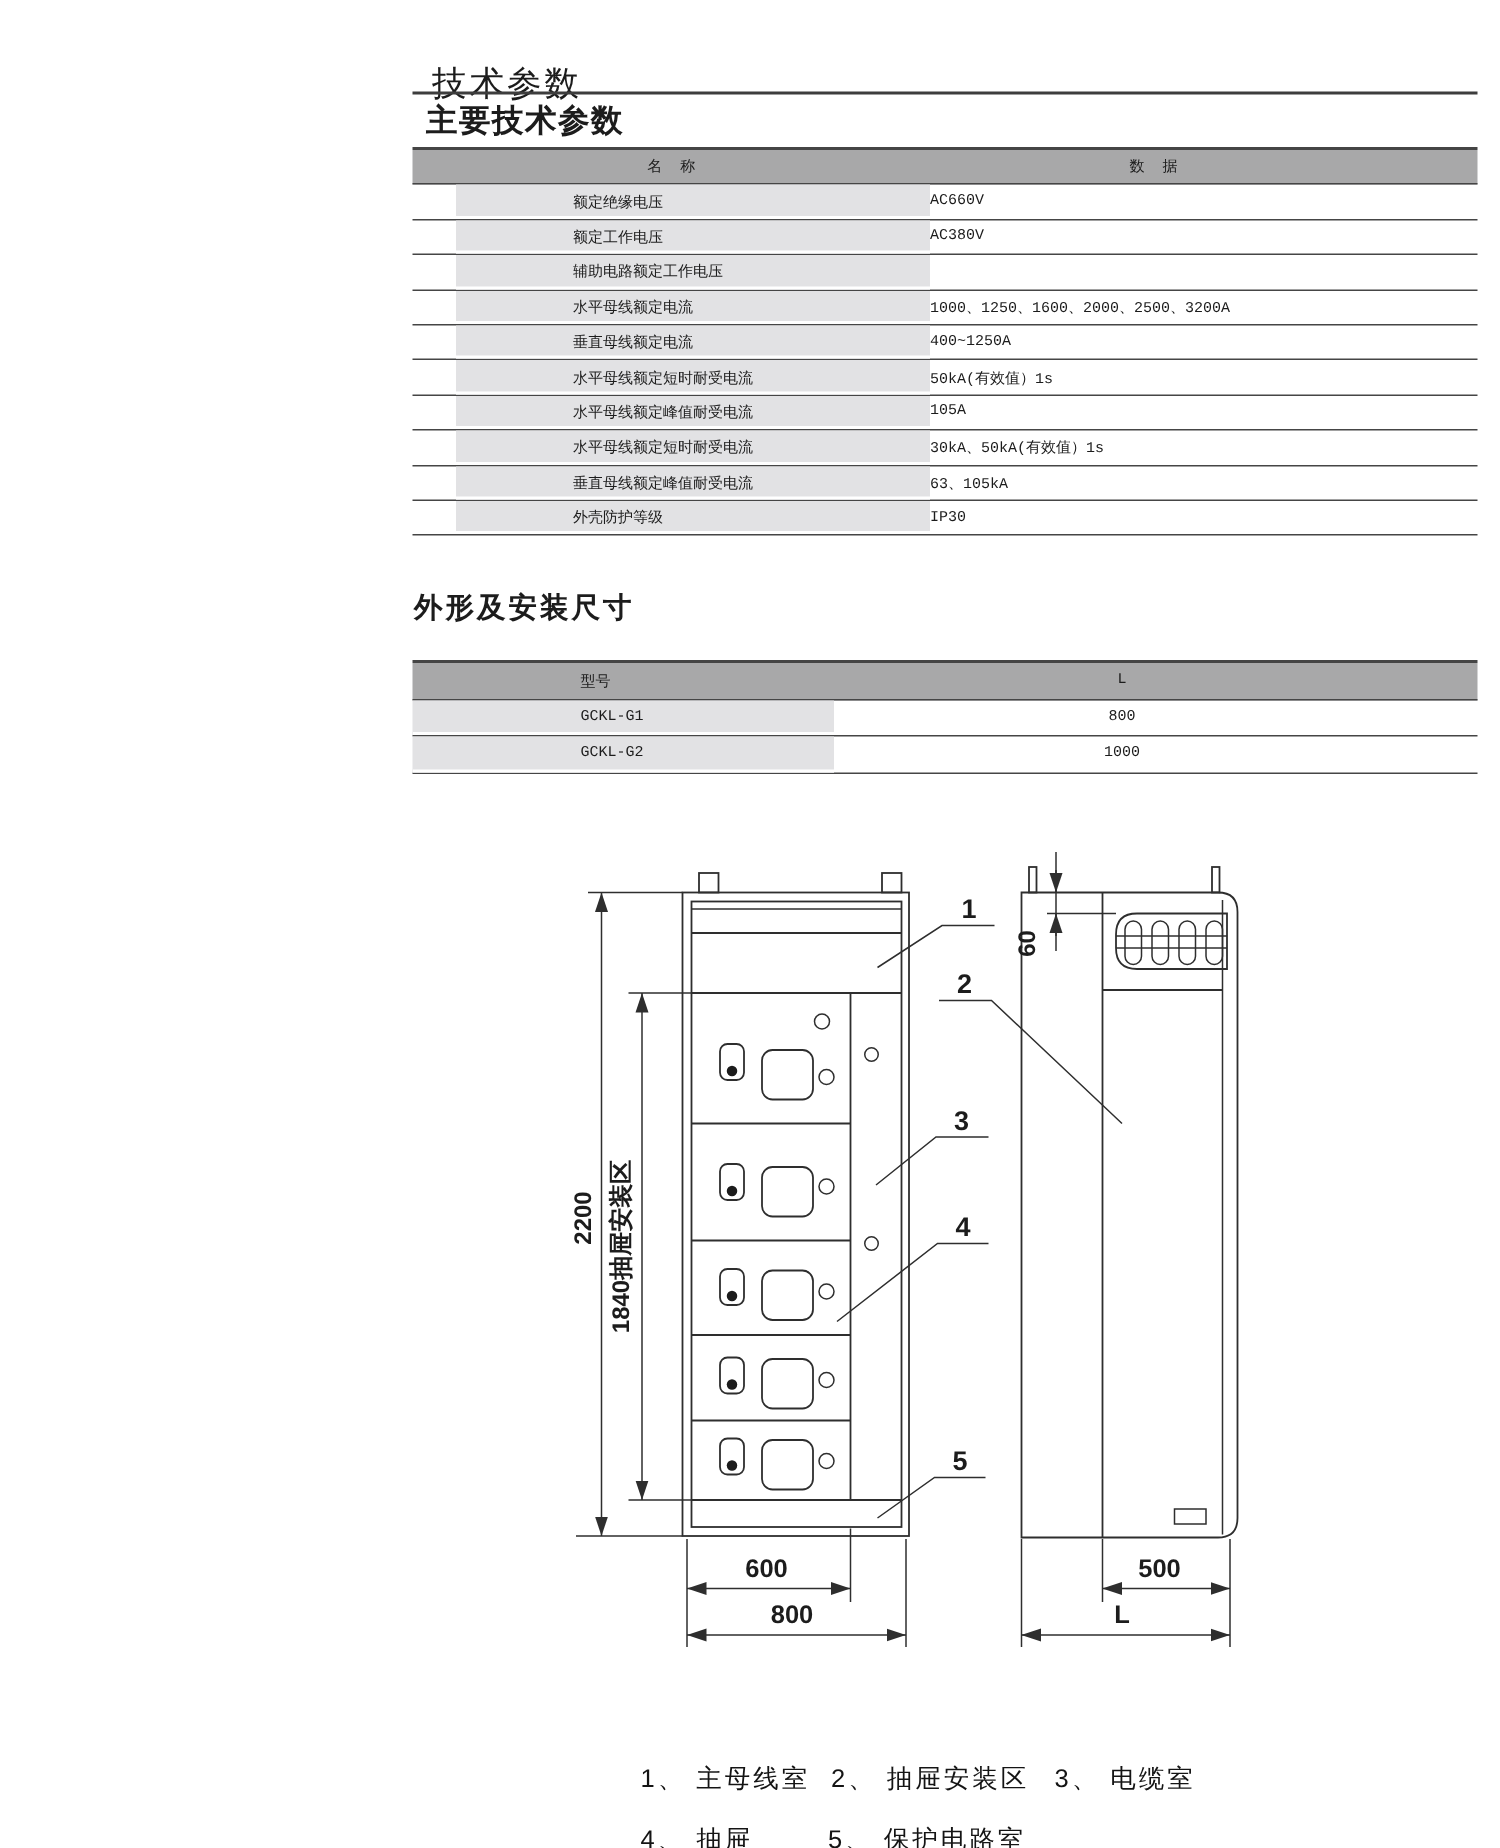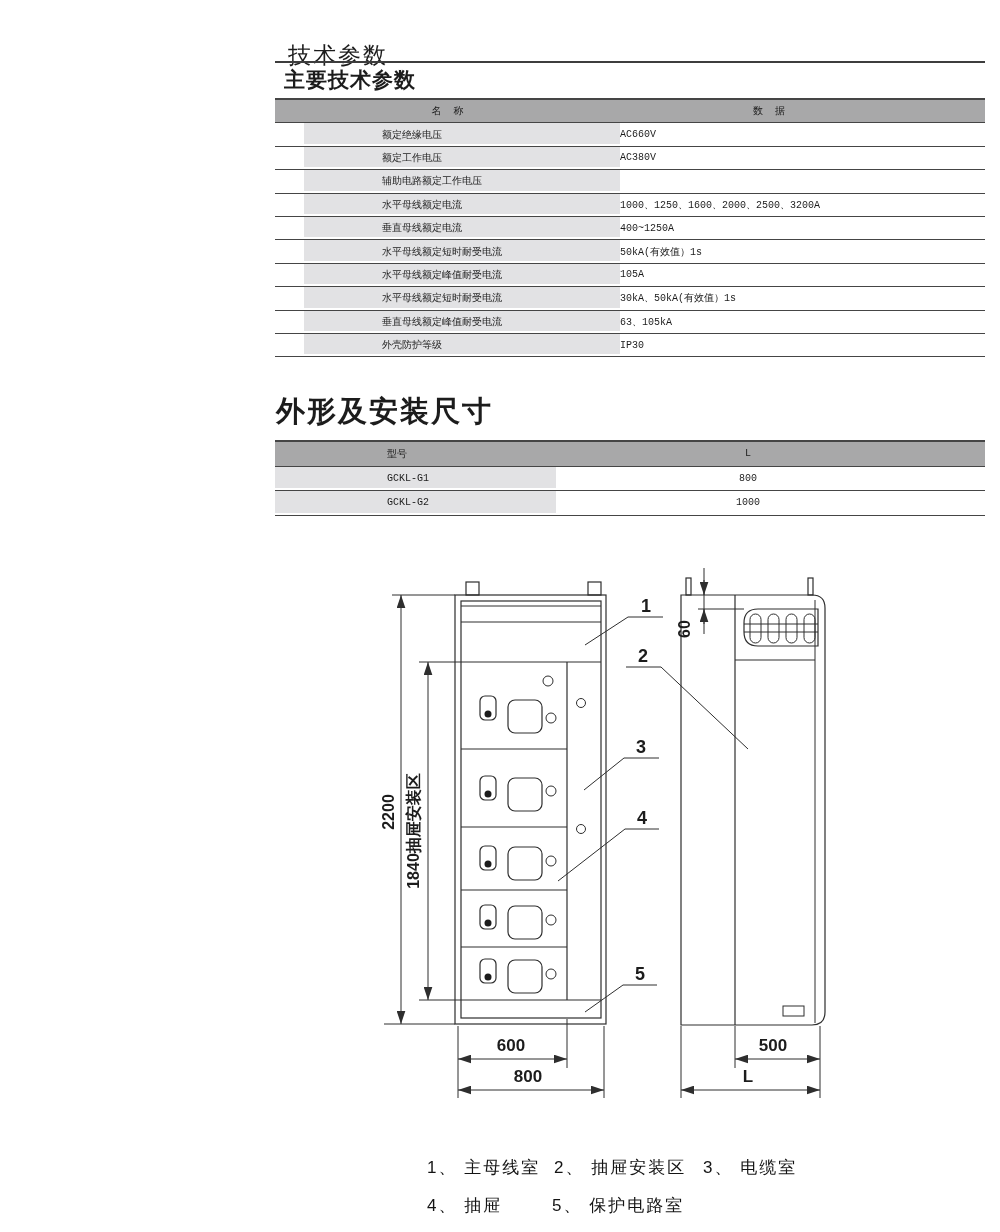--- a/index.html
+++ b/index.html
@@ -2,21 +2,21 @@
 <html><head>
 <meta charset="utf-8">
 <style>
   html,body{margin:0;padding:0;background:#fff;}
   .page{position:relative;width:1000px;height:1232px;background:#ffffff;overflow:hidden;
         font-family:"Liberation Sans","DejaVu Sans",sans-serif;color:#1c1c1c;}
   
   .title-main{position:absolute;left:276px;top:28px;margin:12px;font-size:23px;font-weight:normal;letter-spacing:2px;}
   .title-rule{position:absolute;left:275px;top:61px;width:710px;height:2px;background:#3d3d3d;}
   .title-sub{position:absolute;left:284px;top:66px;margin:0;font-size:21px;font-weight:bold;letter-spacing:1px;}
-  .title-sec2{position:absolute;left:276px;top:392px;margin:0;font-size:29px;font-weight:bold;letter-spacing:2px;}
+  .title-sec2{position:absolute;left:276px;top:392px;margin:0;font-size:19px;font-weight:bold;letter-spacing:2px;}
   
   .tbl{position:absolute;left:275px;width:710px;border-top:2px solid #454545;font-size:10px;font-family:Liberation Mono, monospace;}
   .tbl .tr{display:grid;box-sizing:border-box;border-bottom:1.6px solid #454545;align-items:center;}
   .tbl1{top:98px;}
   .tbl1 .tr{grid-template-columns:345px 365px;height:23.4px;}
   .tbl2{top:440px;}
   .tbl2 .tr{grid-template-columns:281px 429px;height:24.5px;}
   .tr.th{background:#a8a8a9;}
   .td{white-space:pre;overflow:hidden;}
   .tbl1 .tr:not(.th) .c1{background:#e2e2e4;height:100%;display:flex;align-items:center;
@@ -32,21 +32,21 @@
   .drawing{position:absolute;left:0;top:540px;}
   .drawing .ln{stroke:#2e2e2e;stroke-width:1.2;fill:none;}
   .drawing .thin{stroke:#2e2e2e;stroke-width:1;fill:none;}
   .drawing .fillb{fill:#1c1c1c;stroke:none;}
   .drawing text{fill:#1c1c1c;font-family:"Liberation Sans","DejaVu Sans",sans-serif;font-weight:600;}
   .dimtxt{font-size:17px;}
   .dimtxt-s{font-size:16px;}
   .callout{font-size:18px;}
   
   .legend{position:absolute;left:427px;top:1156px;font-size:17px;letter-spacing:2px;color:#141414;}
-  .legend .row{display:flex;margin-bottom:15px;}
+  .legend .row{display:flex;margin-bottom:15px;margin-top:18px;}
   .legend .li{display:inline-block;white-space:pre;}
   .legend .w1{width:127px;}
   .legend .w2{width:149px;}
   .legend .w3{width:125px;}
 </style>
 </head>
 <body>
 
 <div class="page">
 

